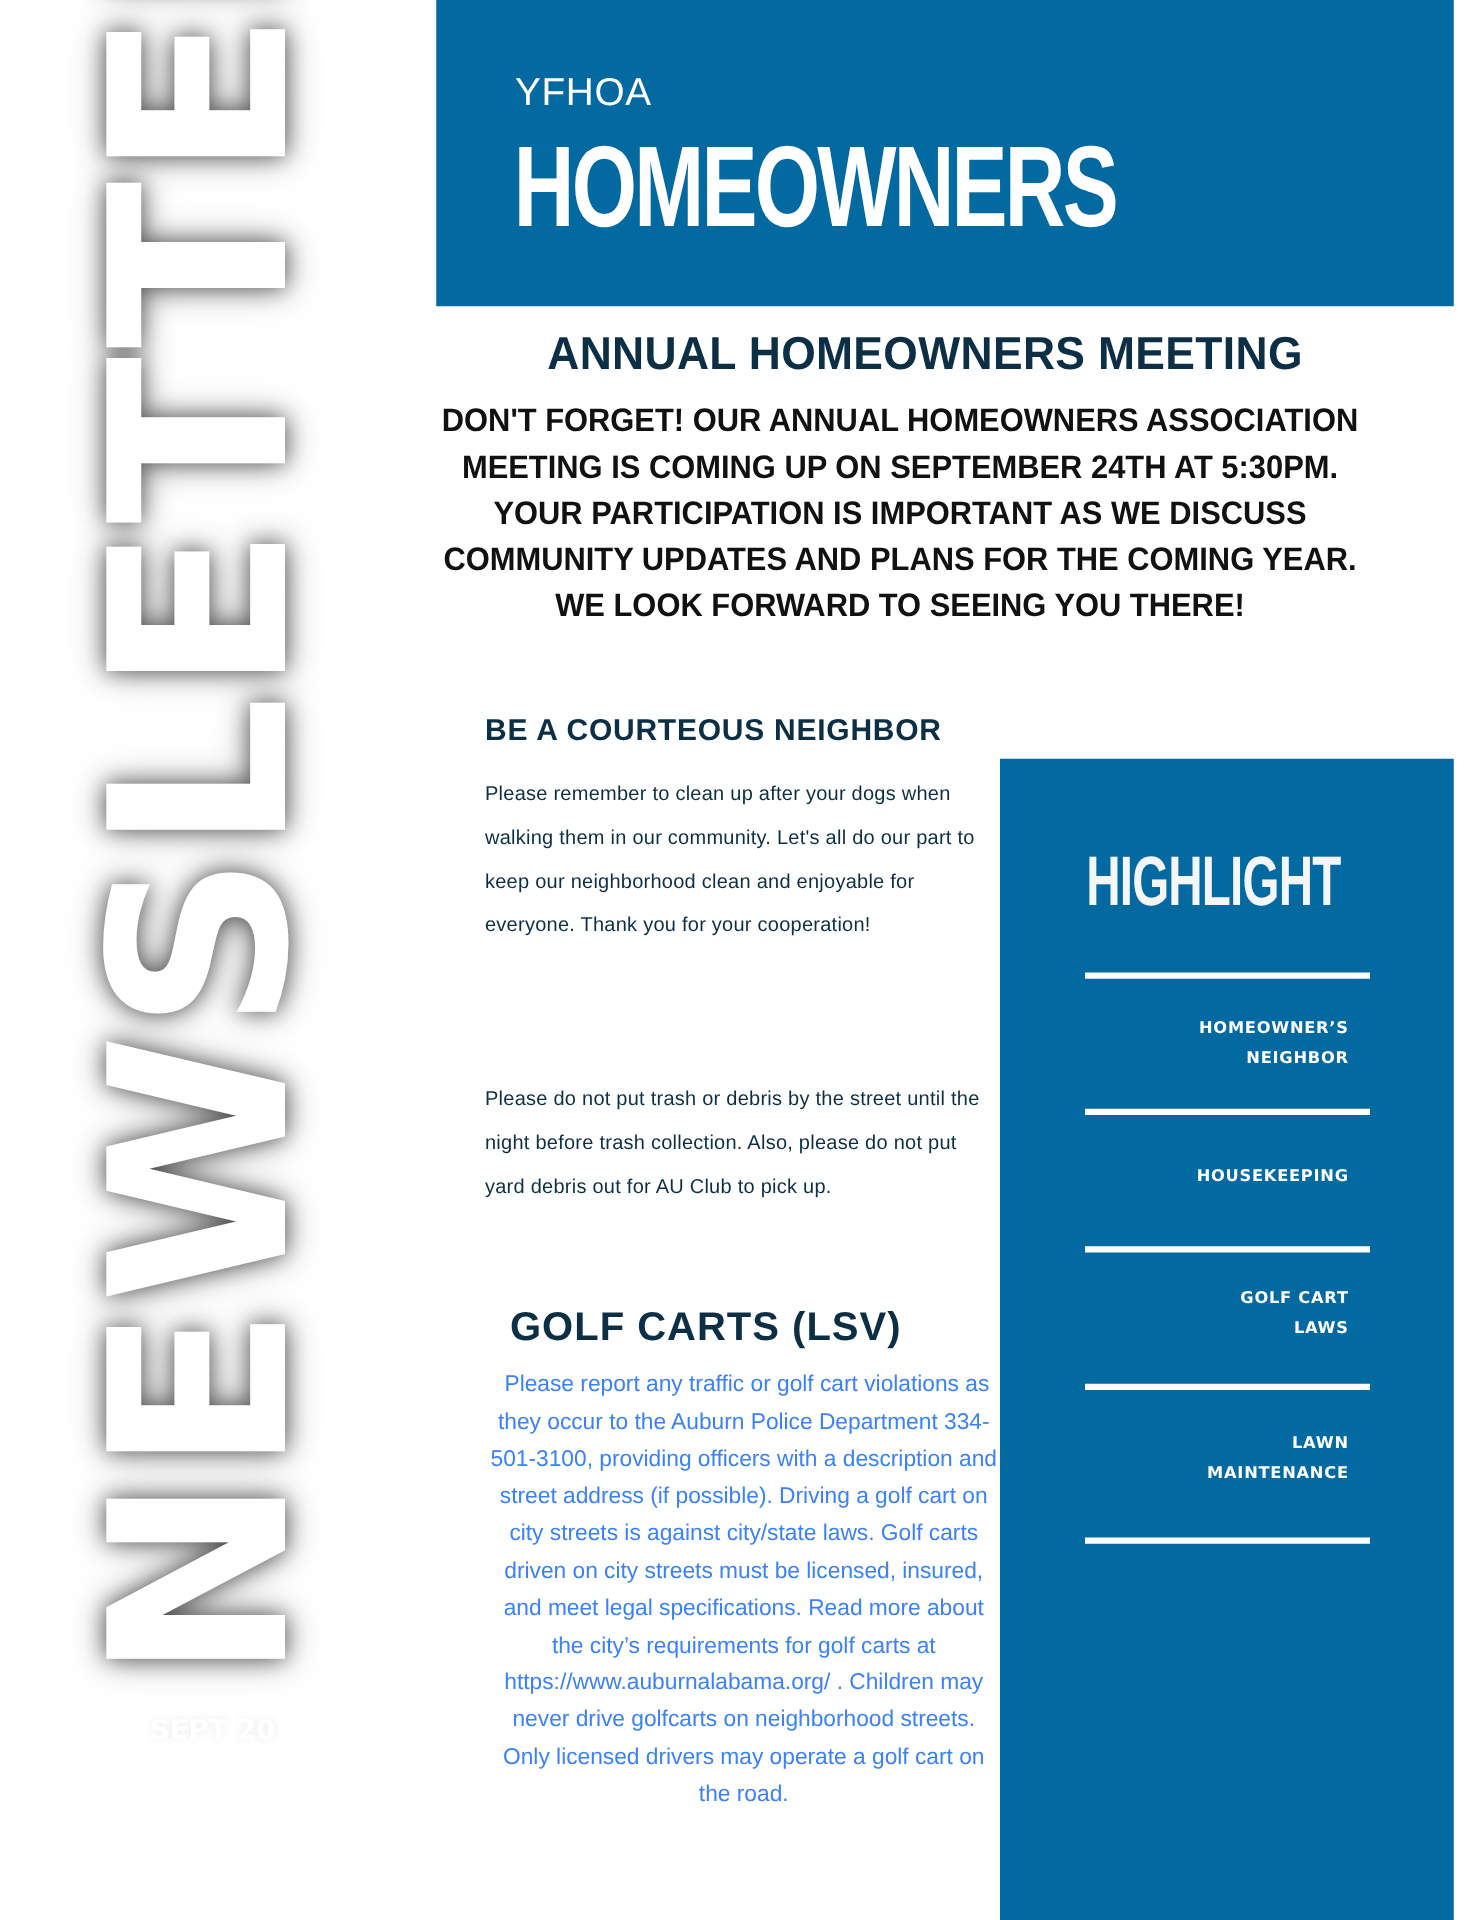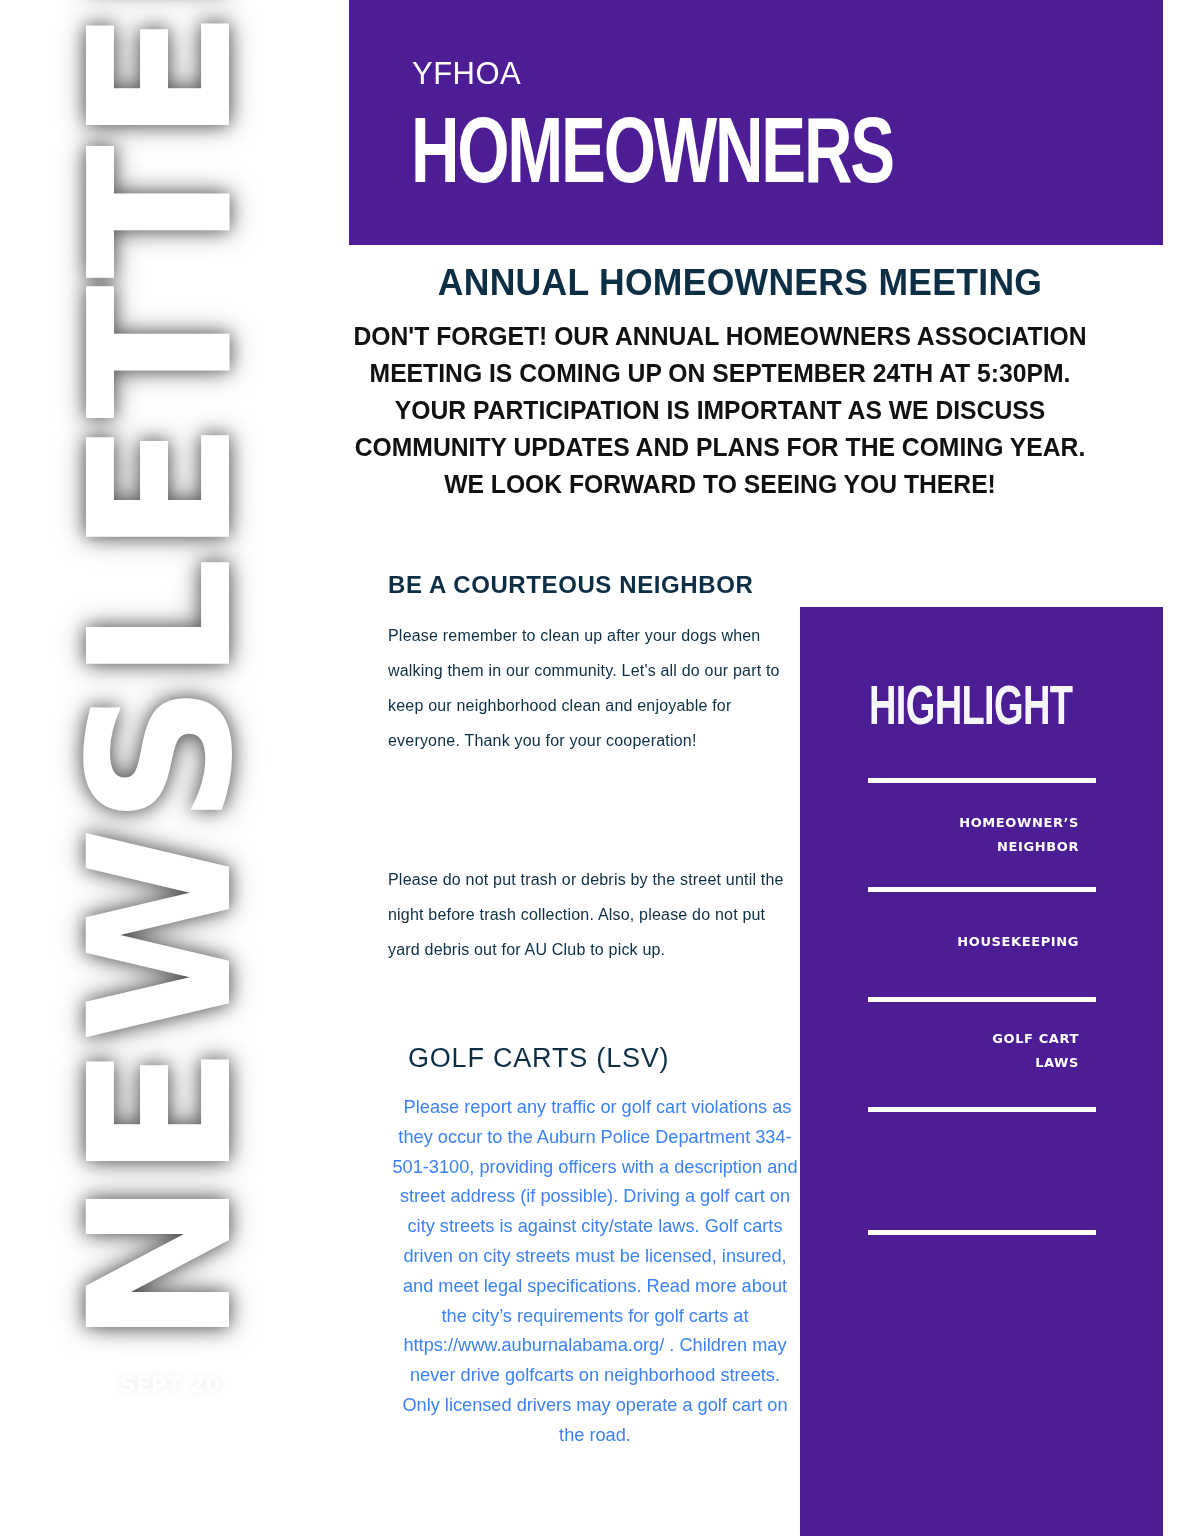--- a/index.html
+++ b/index.html
@@ -1,20 +1,20 @@
 <!DOCTYPE html>
 <html><head>
 <meta charset="utf-8">
 <style>
   html, body { margin: 0; padding: 0; }
   body {
     width: 1187px; height: 1536px; position: relative; overflow: hidden;
     background: #ffffff; font-family: "Liberation Sans", sans-serif;
   }
-  .navy { background: #4c1d95; }
+  .navy { background: #0369a1; }
 
   
   #header {
     position: absolute; left: 349px; top: 0; width: 814px; height: 245px;
   }
   #org {
     position: absolute; left: 63px; top: 56px; color: #fff;
     font-size: 31px; font-family: "Liberation Sans", sans-serif; letter-spacing: 0.5px;
   }
   #title {
@@ -63,21 +63,21 @@
   }
   .body-text {
     position: absolute; left: 388px; width: 400px; color: #0d2f45;
     font-size: 16px; line-height: 35px; letter-spacing: 0.2px;
   }
   #courteous-p1 { top: 618px; }
   #courteous-p2 { top: 862px; }
 
   #golf-heading {
     position: absolute; left: 408px; top: 1043px; color: #0d2f45;
-    font-size: 27px; font-weight: normal; letter-spacing: 0.8px;
+    font-size: 32px; font-weight: bold; letter-spacing: 0.8px;
   }
   #golf-body {
     position: absolute; left: 389px; top: 1093px; width: 412px; color: #3b82f6;
     font-size: 18.2px; line-height: 29.8px; text-align: center;
   }
 
   
   #sidebar {
     position: absolute; left: 800px; top: 607px; width: 363px; height: 1204px;
   }
@@ -138,15 +138,19 @@
     <div>HOUSEKEEPING</div>
   </div>
 
   <div class="sb-rule" style="top:390px;"></div>
   <div class="sb-item" style="top:420px;">
     <div>GOLF CART</div>
     <div>LAWS</div>
   </div>
 
   <div class="sb-rule" style="top:500px;"></div>
+  <div class="sb-item" style="top:536px;">
+    <div>LAWN</div>
+    <div>MAINTENANCE</div>
+  </div>
 
   <div class="sb-rule" style="top:623px;"></div>
 </div>
 
 </body></html>

